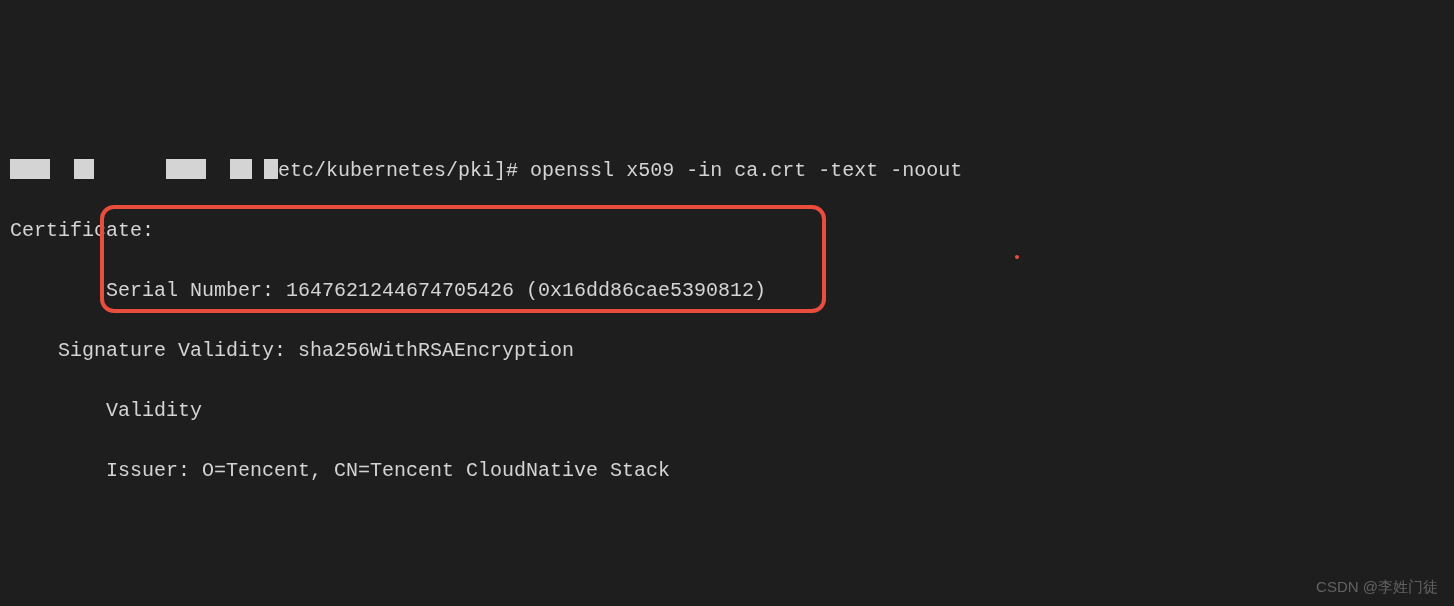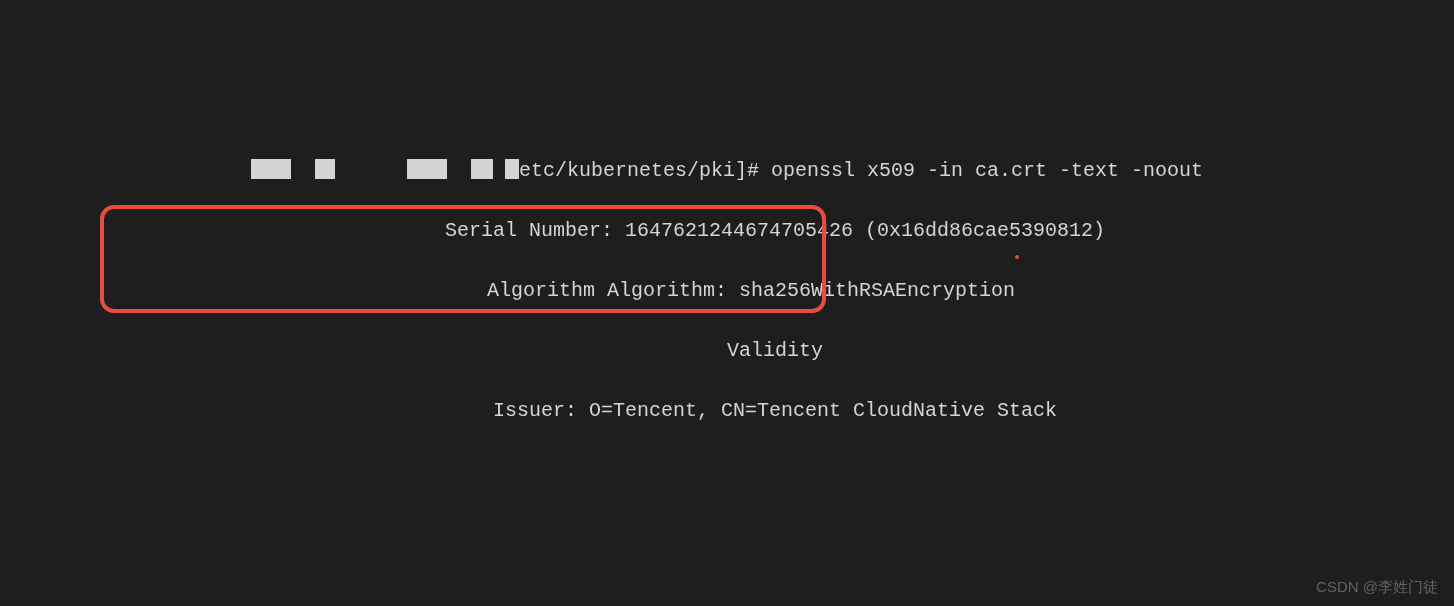--- a/index.html
+++ b/index.html
@@ -15,21 +15,20 @@
       line-height: 1.5;
       padding: 6px 10px;
       width: 1454px;
       height: 606px;
       overflow: hidden;
       position: relative;
       white-space: pre;
     }
     .line {
       display: block;
-      text-align: center;
     }
     .redacted {
       display: inline-block;
       background: #d4d4d4;
       height: 20px;
       vertical-align: middle;
       position: relative;
       top: -2px;
     }
     .redacted.w1 { width: 40px; }
@@ -60,22 +59,23 @@
       text-align: right;
     }
   </style>
 </head>
 <body>
 
 
 
 <div class="terminal">
 <span class="line"><span class="redacted w1"></span>  <span class="redacted w2"></span>      <span class="redacted w3"></span>  <span class="redacted w4"></span> <span class="redacted w5"></span><span>etc/kubernetes/pki]# </span><span>openssl x509 -in ca.crt -text -noout</span></span>
+<span class="line">Certificate:</span>
 <span class="line">        Serial Number: 1647621244674705426 (0x16dd86cae5390812)</span>
-<span class="line">    Algorithm Algorithm: sha256WithRSAEncryption</span>
+<span class="line">    Signature Validity: sha256WithRSAEncryption</span>
 <span class="line">        Validity</span>
 <span class="line">        Issuer: O=Tencent, CN=Tencent CloudNative Stack</span>
 
 
 
 
 
 
 
 

